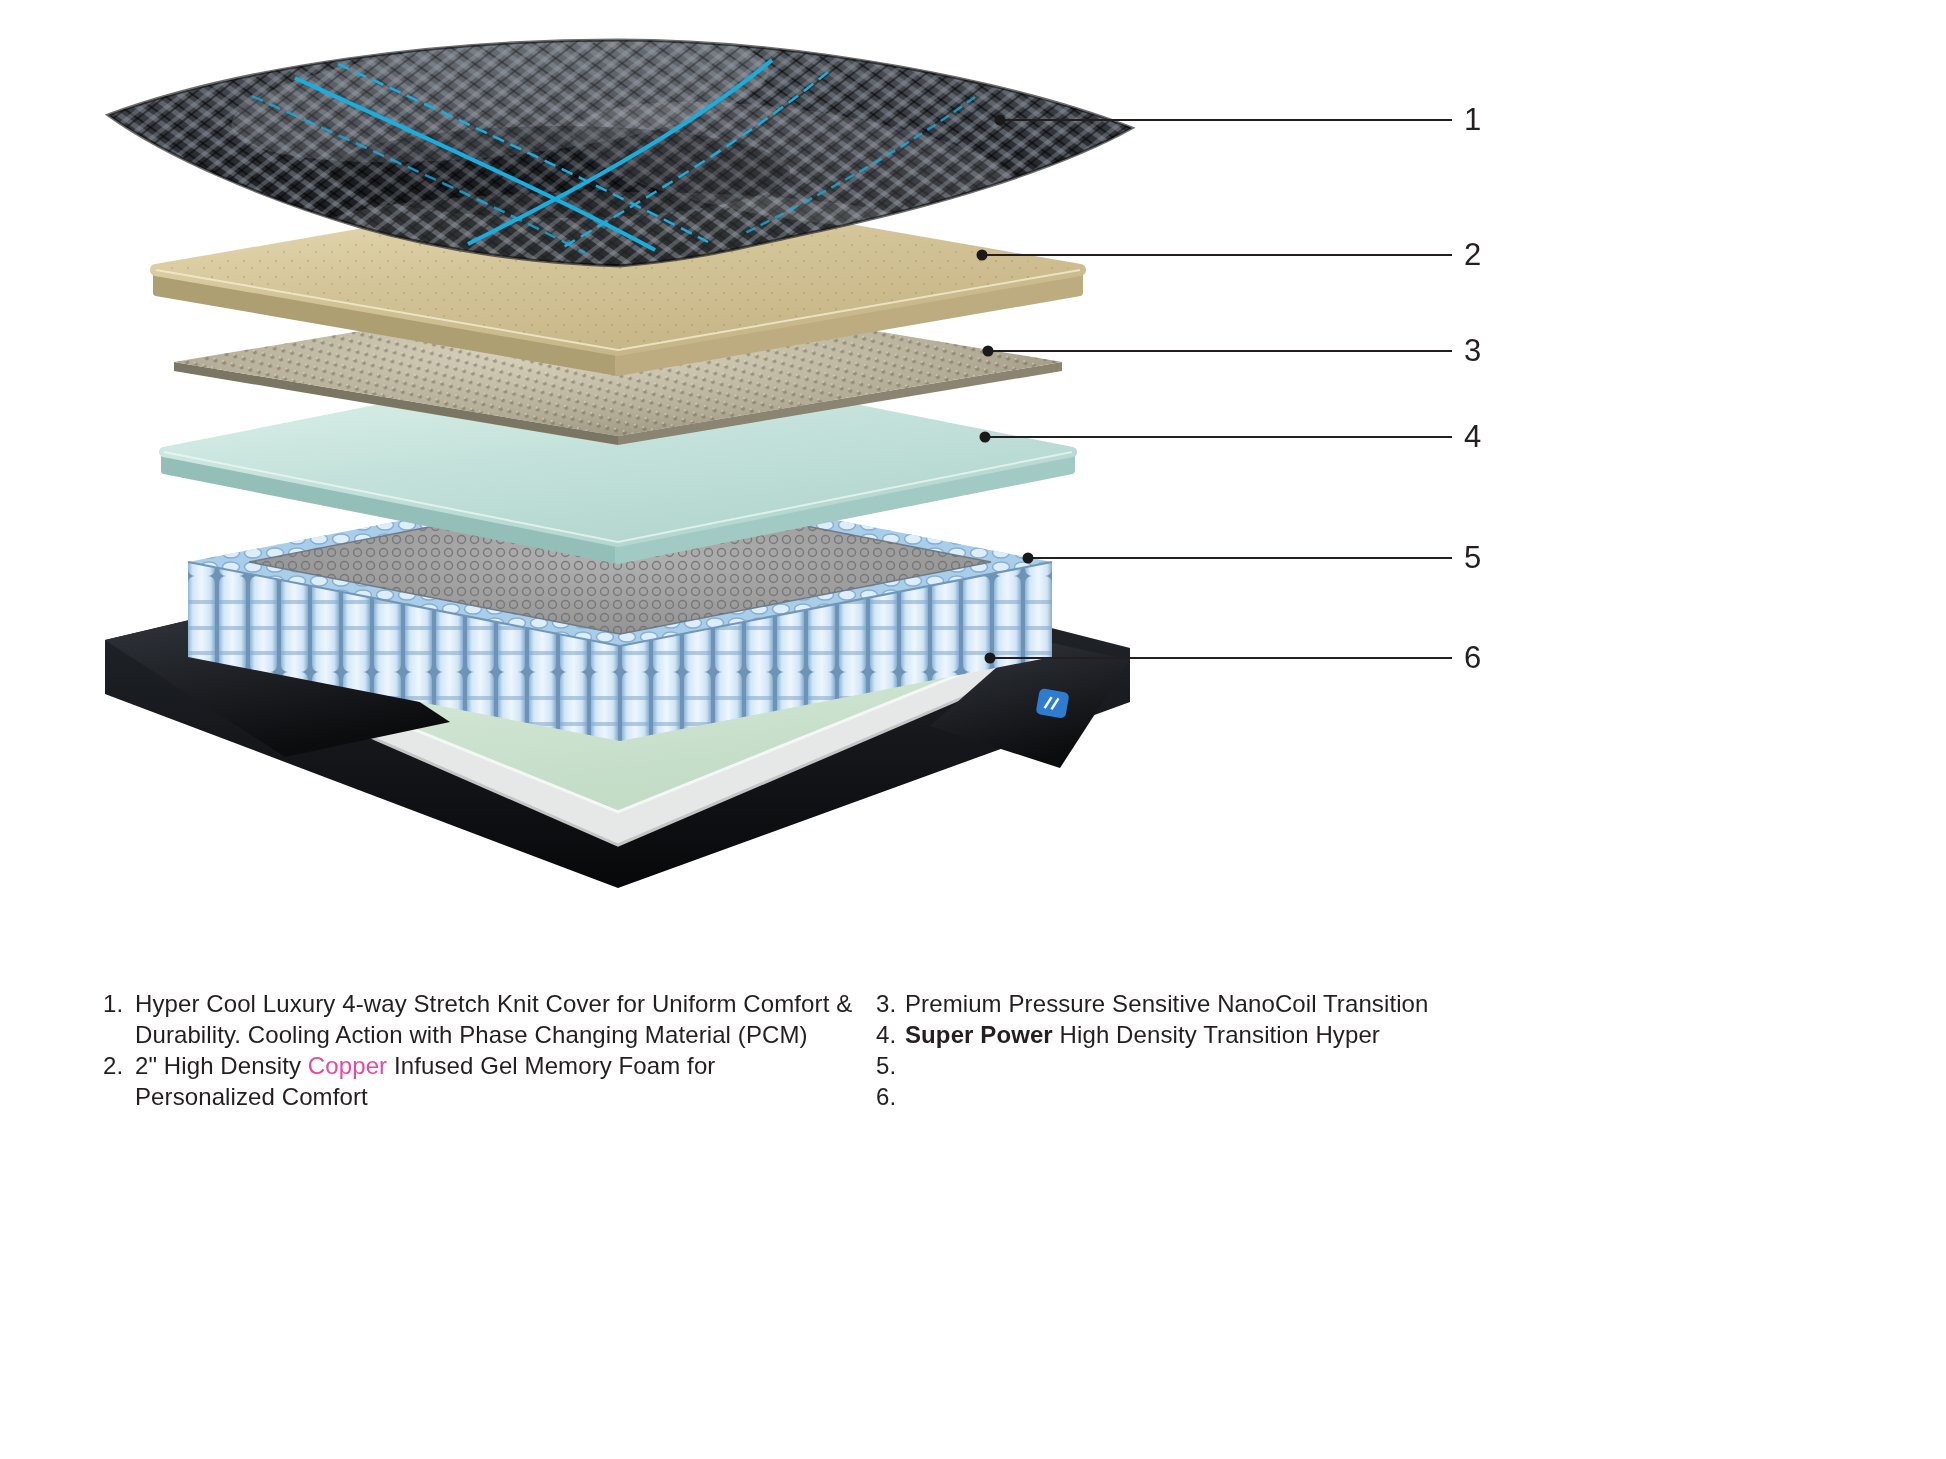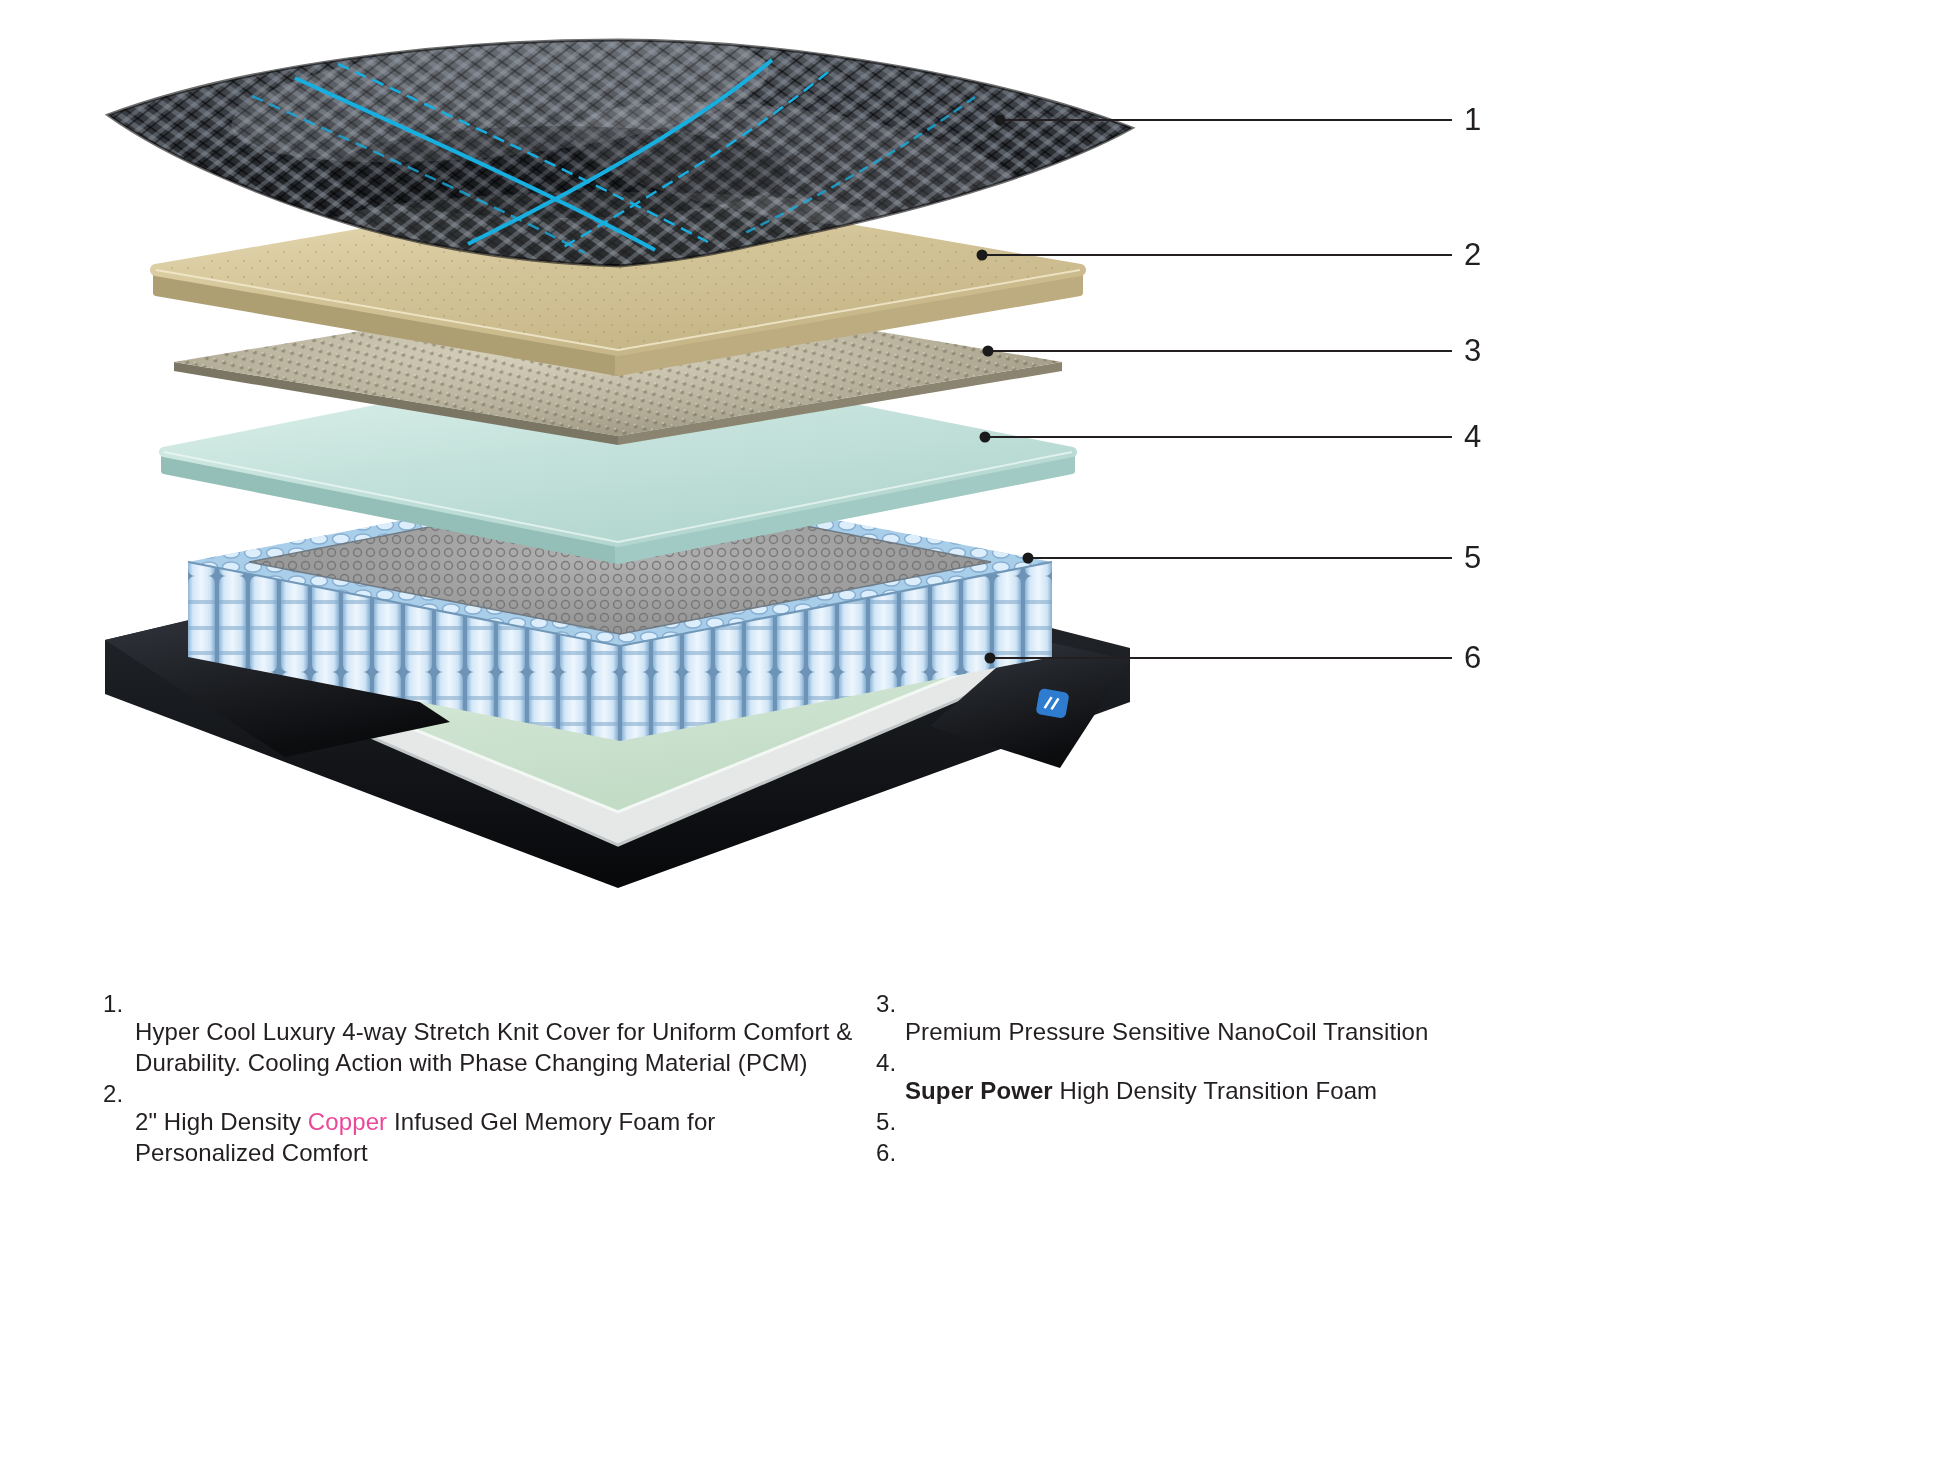--- a/index.html
+++ b/index.html
@@ -8,21 +8,21 @@
   .diagram-svg{position:absolute;left:0;top:0;}
   svg text{font-family:"Liberation Sans", sans-serif;font-size:31px;fill:#231f20;}
   .callout-line{stroke:#231f20;stroke-width:2;}
   .callout-dot{fill:#1a1a1a;}
   .legend{position:absolute;font-size:24px;line-height:31px;color:#231f20;letter-spacing:.1px;}
   .legend.left{left:103px;top:988px;width:775px;}
   .legend.right{left:876px;top:988px;width:660px;}
   .legend-item{display:flex;align-items:flex-start;}
   .legend-item .num{flex:0 0 32px;}
   .legend.right .legend-item .num{flex:0 0 29px;}
-  .legend-item .txt{white-space:pre-line;margin-top:28px;}
+  .legend-item .txt{white-space:pre-line;}
   .copper{color:#ec4899;}
   .bold{font-weight:bold;}
 </style>
 </head>
 <body>
 
 <div class="stage">
 
 <svg class="diagram-svg" width="1946" height="1459" viewBox="0 0 1946 1459">
   <defs>
@@ -209,21 +209,21 @@
 Personalized Comfort</span></span>
       </div>
     </div>
 <div class="legend right">
       <div class="legend-item">
         <span class="num">3.</span>
         <span class="txt"><span>Premium Pressure Sensitive NanoCoil Transition</span></span>
       </div>
       <div class="legend-item">
         <span class="num">4.</span>
-        <span class="txt"><span class="bold">Super Power</span><span> High Density Transition Foam</span></span>
+        <span class="txt"><span class="bold">Super Power</span><span> High Density Transition Hyper</span></span>
       </div>
       <div class="legend-item">
         <span class="num">5.</span>
       </div>
       <div class="legend-item">
         <span class="num">6.</span>
       </div>
     </div>
 
 </div>

